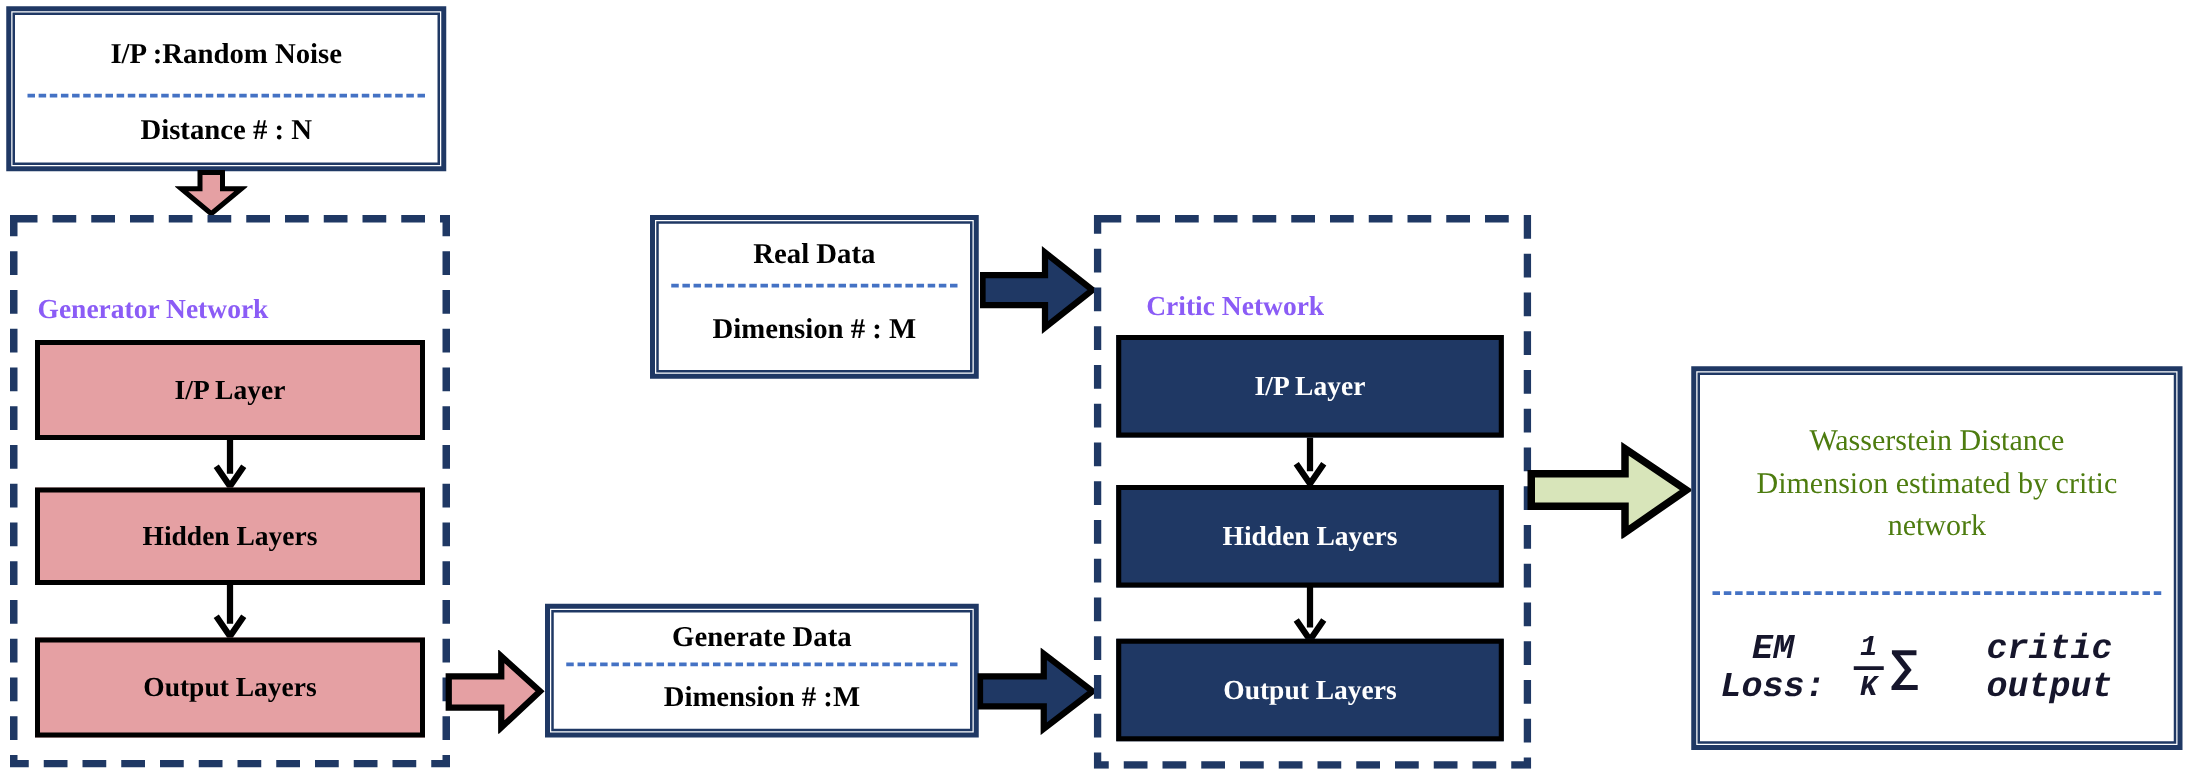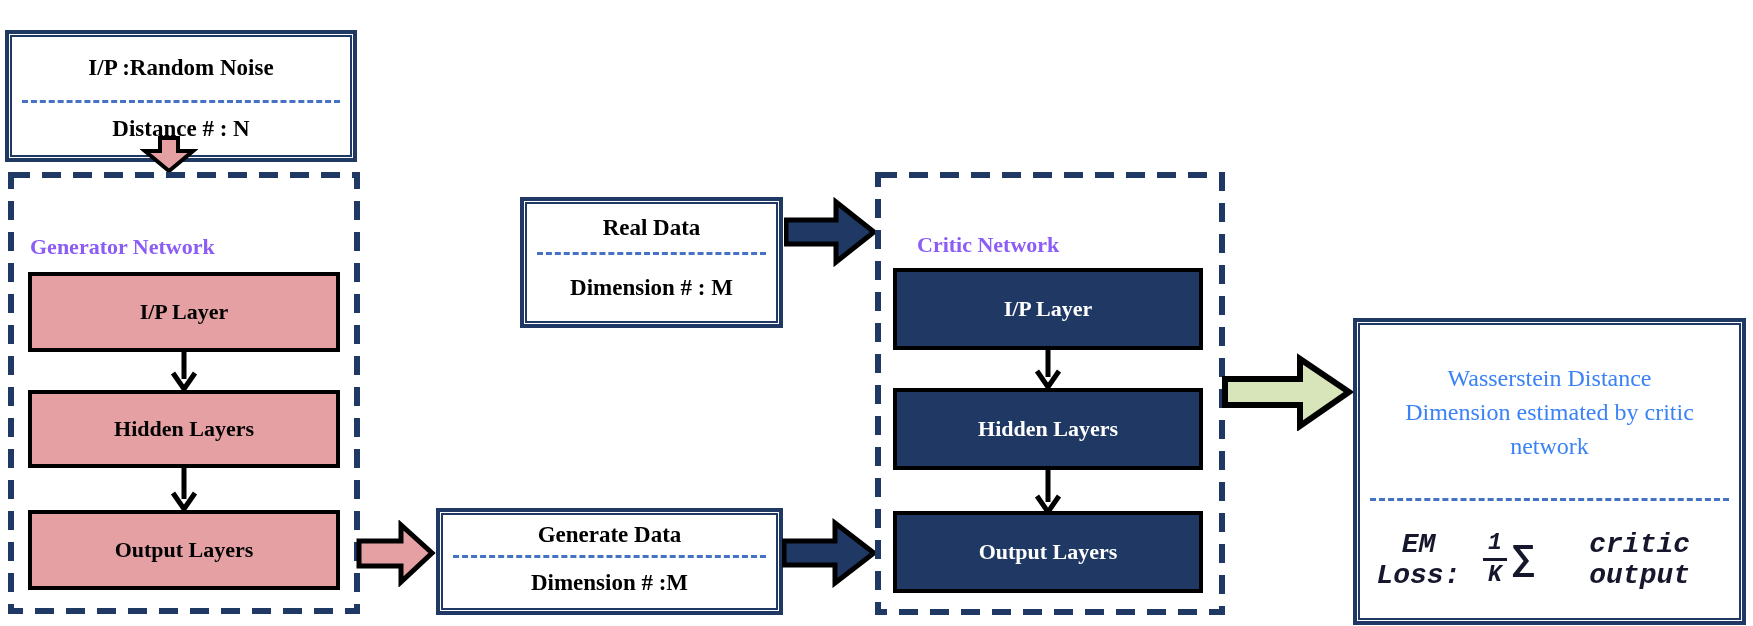--- a/index.html
+++ b/index.html
@@ -4,21 +4,21 @@
 <style>
   :root{
     --navy:#1f3864; --pink:#e5a0a3; --green:#d8e5ba; --blue:#4472c4;
     --black:#000000; --white-text:#ffffff;
   }
   *{margin:0;padding:0;box-sizing:border-box;}
   body{background:#fff;font-family:"Liberation Serif", serif;}
   .stage{position:relative;width:1753px;height:626px;background:#fff;overflow:hidden;}
 
   
-  .dbox{position:absolute;border:4px solid var(--navy,#1f3864);background:#fff;margin-top:25px;}
+  .dbox{position:absolute;border:4px solid var(--navy,#1f3864);background:#fff;}
   .dbox .inner{position:absolute;inset:1px;border:2px solid var(--navy,#1f3864);
     display:flex;flex-direction:column;background:#fff;}
   .sect{display:flex;align-items:center;justify-content:center;
     font-weight:bold;font-size:23px;color:#000;text-align:center;}
   .divider{height:0;border-top:3px dashed var(--blue,#4472c4);margin:0 10px;}
 
   
   .group{position:absolute;}
   .group svg{display:block;}
   .group-label{position:absolute;font-weight:bold;font-size:22px;color:#8b5cf6;white-space:nowrap;}
@@ -26,21 +26,21 @@
   
   .layer{position:absolute;border:4px solid var(--black,#000);
     display:flex;align-items:center;justify-content:center;
     font-weight:bold;font-size:22px;text-align:center;}
   .layer.pink{background:var(--pink,#e5a0a3);color:#000;}
   .layer.navy{background:var(--navy,#1f3864);color:var(--white-text,#fff);}
 
   .arrow{position:absolute;}
 
   
-  .w-title{font-weight:normal;font-size:24px;line-height:34px;color:#3b82f6;text-align:center;}
+  .w-title{font-weight:normal;font-size:24px;line-height:34px;color:#4d7c0f;text-align:center;}
   .formula{display:flex;align-items:center;justify-content:center;gap:6px;color:#16162c;font-family:Liberation Mono, monospace;}
   .f-txt{font-weight:bold;font-style:italic;font-size:28px;}
   .f-suffix{word-spacing:10px;}
   .frac{display:inline-flex;flex-direction:column;align-items:center;line-height:1;
     font-weight:bold;font-style:italic;font-size:23px;}
   .frac .num{border-bottom:3px solid #16162c;padding:0 5px 3px;}
   .frac .den{padding-top:3px;}
   .f-sum{font-weight:bold;font-size:36px;line-height:1;}
 </style>
 </head>

